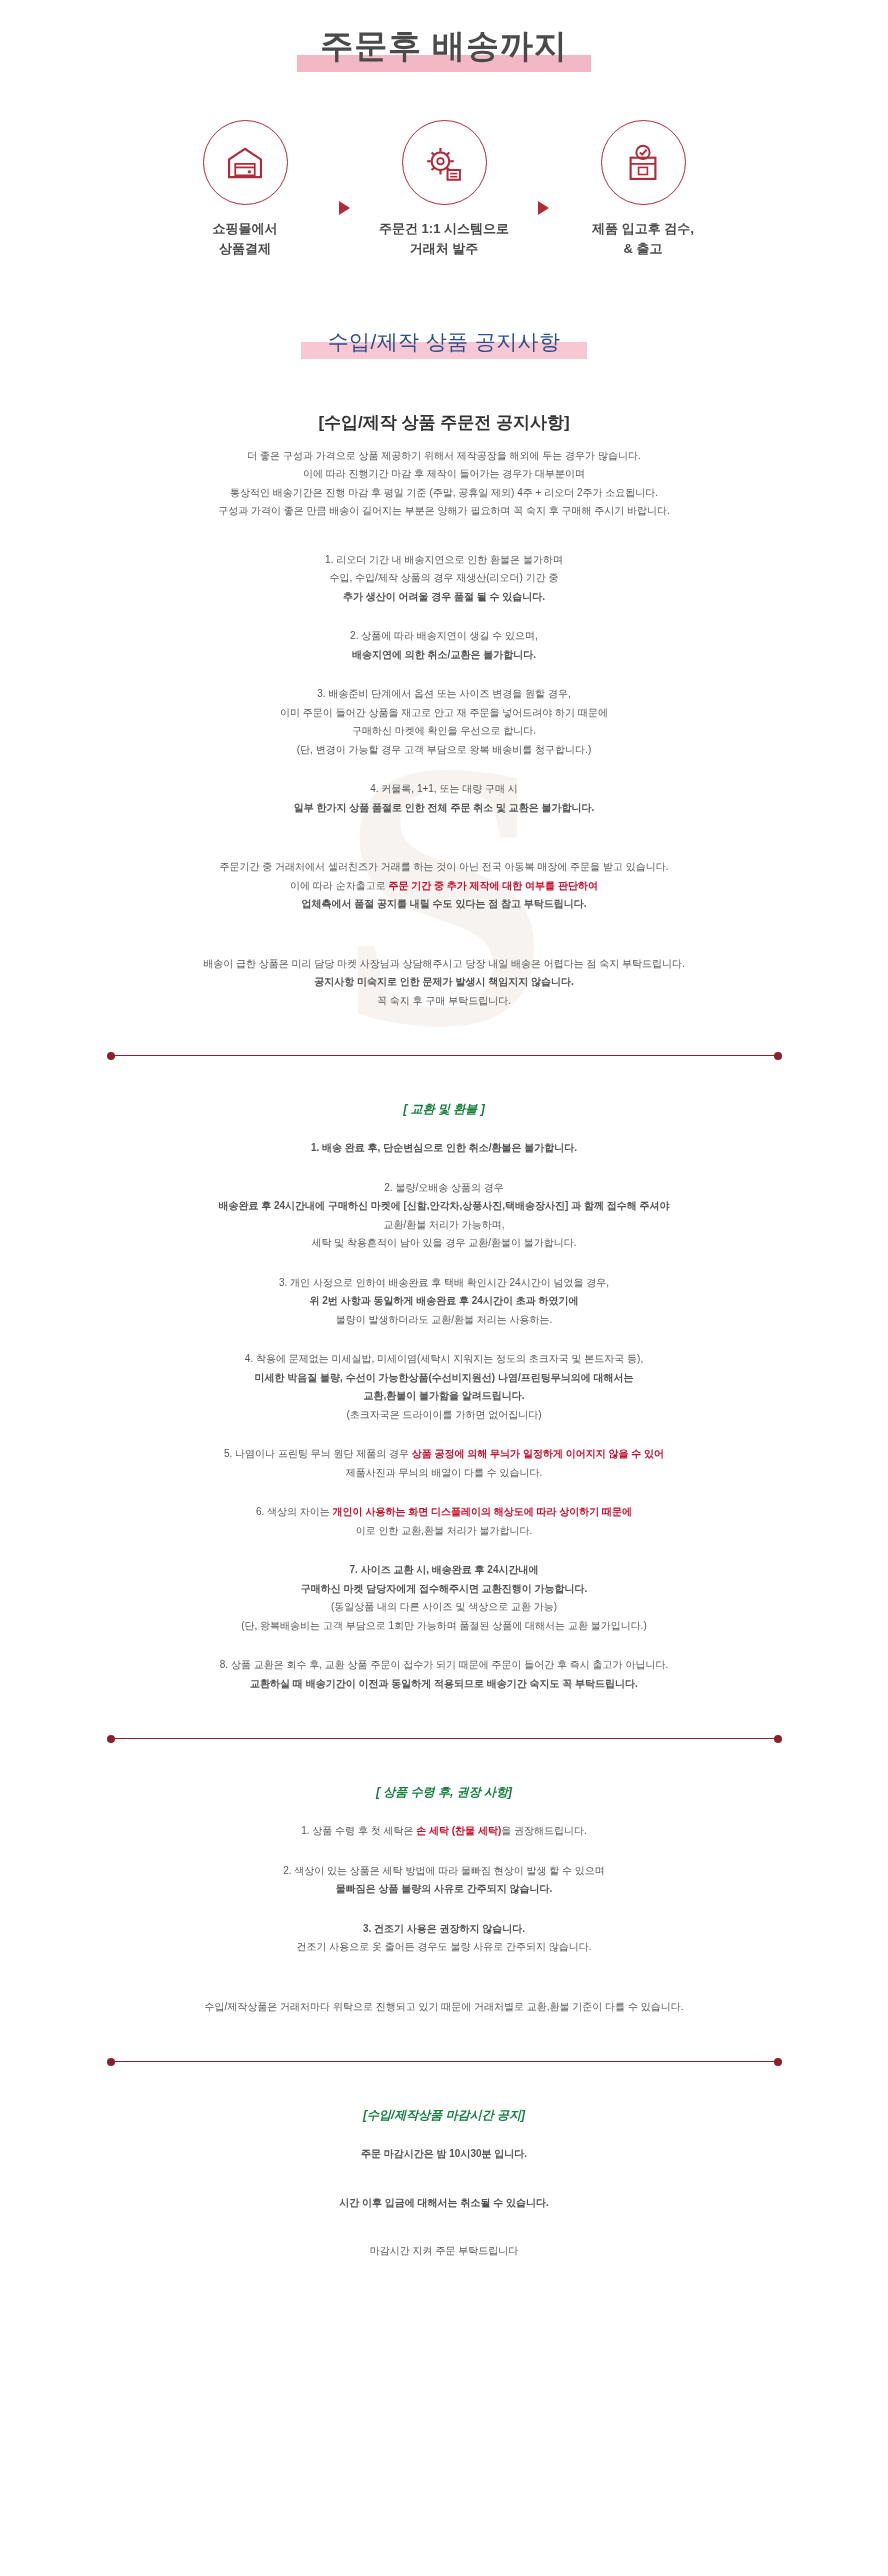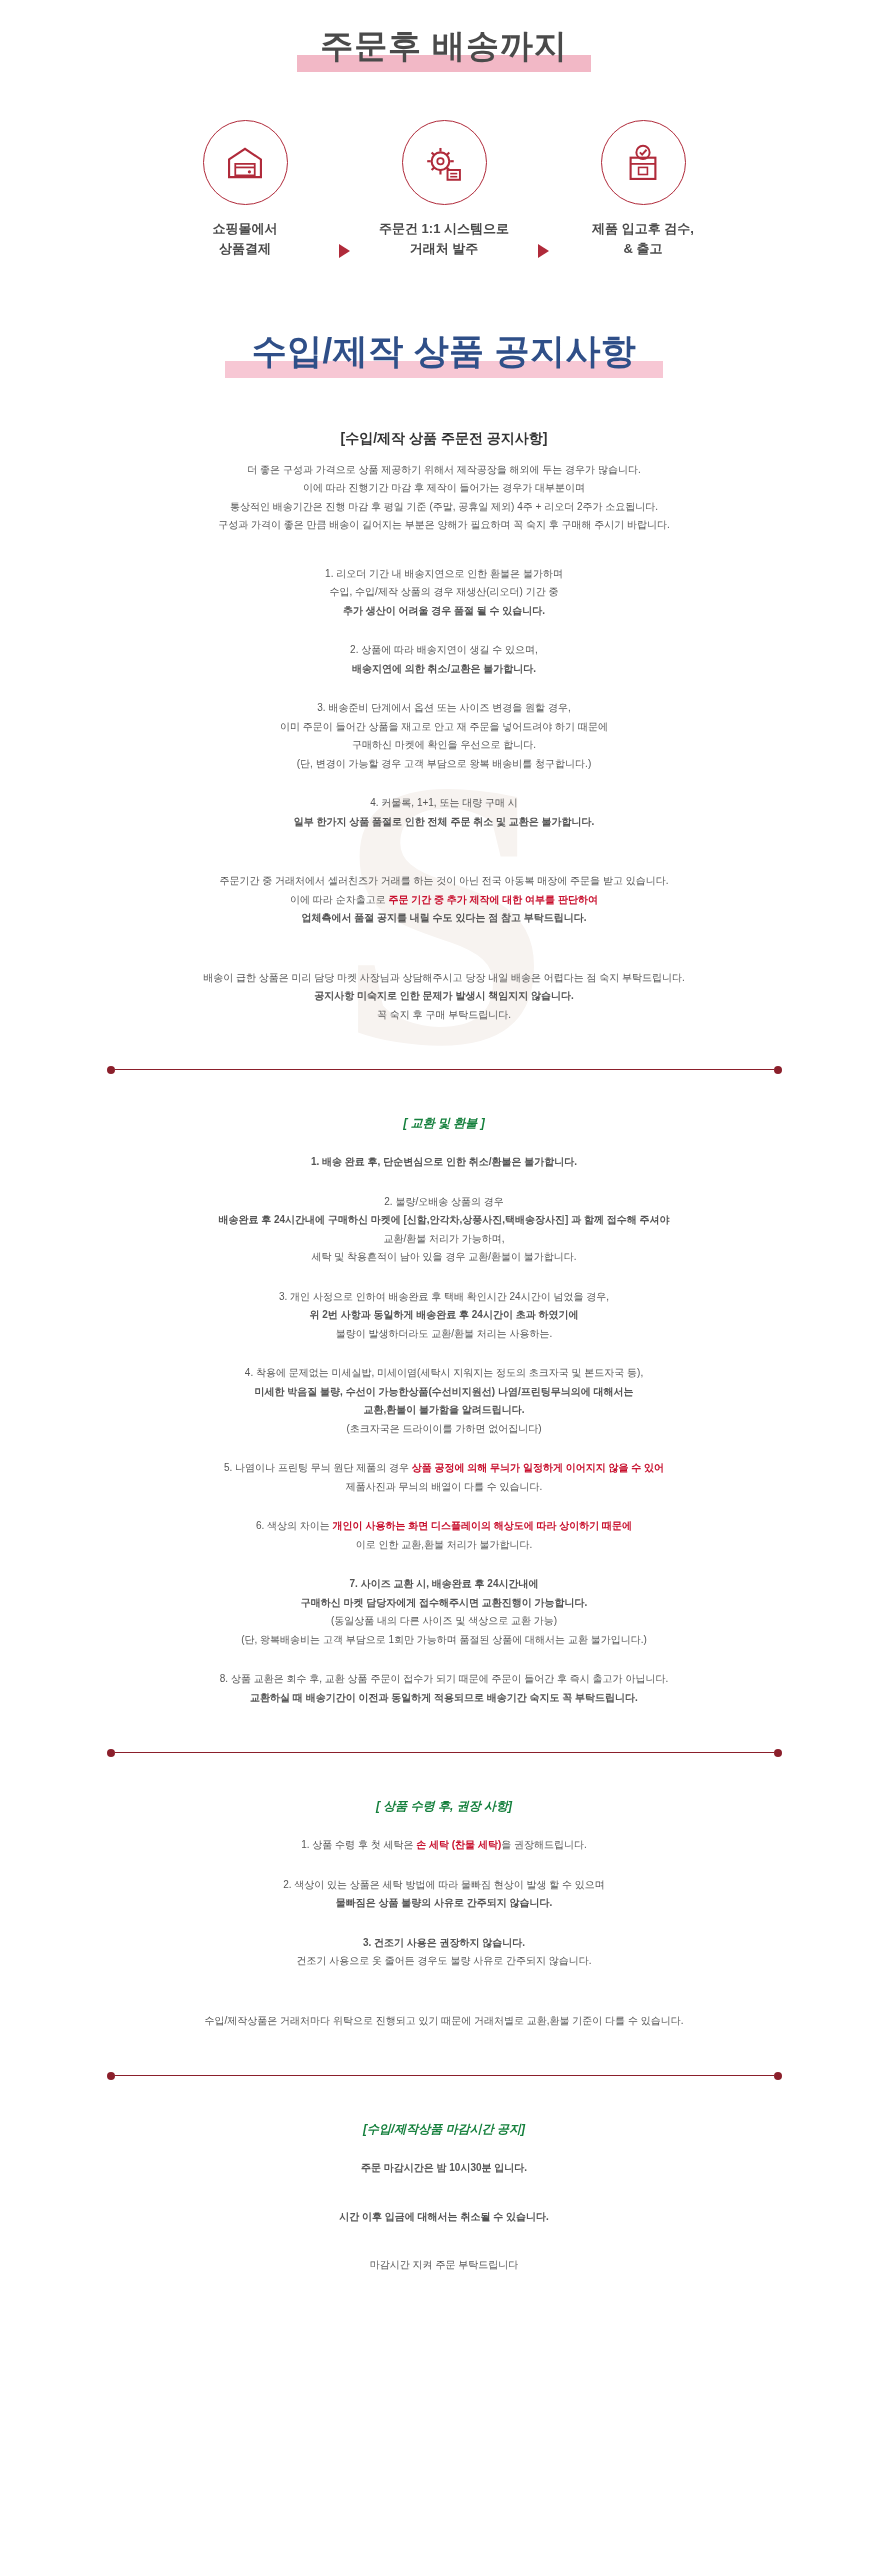--- a/index.html
+++ b/index.html
@@ -41,21 +41,21 @@
     height: 17px;
     background: #f2b8c6;
     z-index: -1;
   }
 
   
   .steps {
     margin-top: 46px;
     display: flex;
     justify-content: center;
-    align-items: flex-end;
+    align-items: center;
     gap: 0px;
   }
   .step {
     width: 158px;
     text-align: center;
   }
   .step-circle {
     width: 85px;
     height: 85px;
     margin: 0 auto;
@@ -90,22 +90,22 @@
   }
 
   
   .sec-title-wrap {
     margin-top: 68px;
     text-align: center;
   }
   .sec-title {
     display: inline-block;
     position: relative;
-    font-size: 35px;
-    font-weight: bold;
+    font-size: 21px;
+    font-weight: normal;
     color: #2f4f88;
     padding: 1.8px 27px 5.3px 27px;
     letter-spacing: 0.4px;
     z-index: 2;
   }
   .sec-title:before {
     content: "";
     position: absolute;
     left: 0; right: 0;
     bottom: 2.7px;
@@ -136,21 +136,21 @@
     user-select: none;
   }
   .blk {
     position: relative;
     z-index: 2;
     margin: 0 auto;
     width: 675px;
     text-align: center;
   }
   .blk-head {
-    font-size: 14px;
+    font-size: 17px;
     font-weight: bold;
     color: #333333;
     margin-bottom: 12.4px;
   }
   p.ln {
     margin: 0;
     font-size: 10px;
     line-height: 1.85;
     color: #555555;
   }

